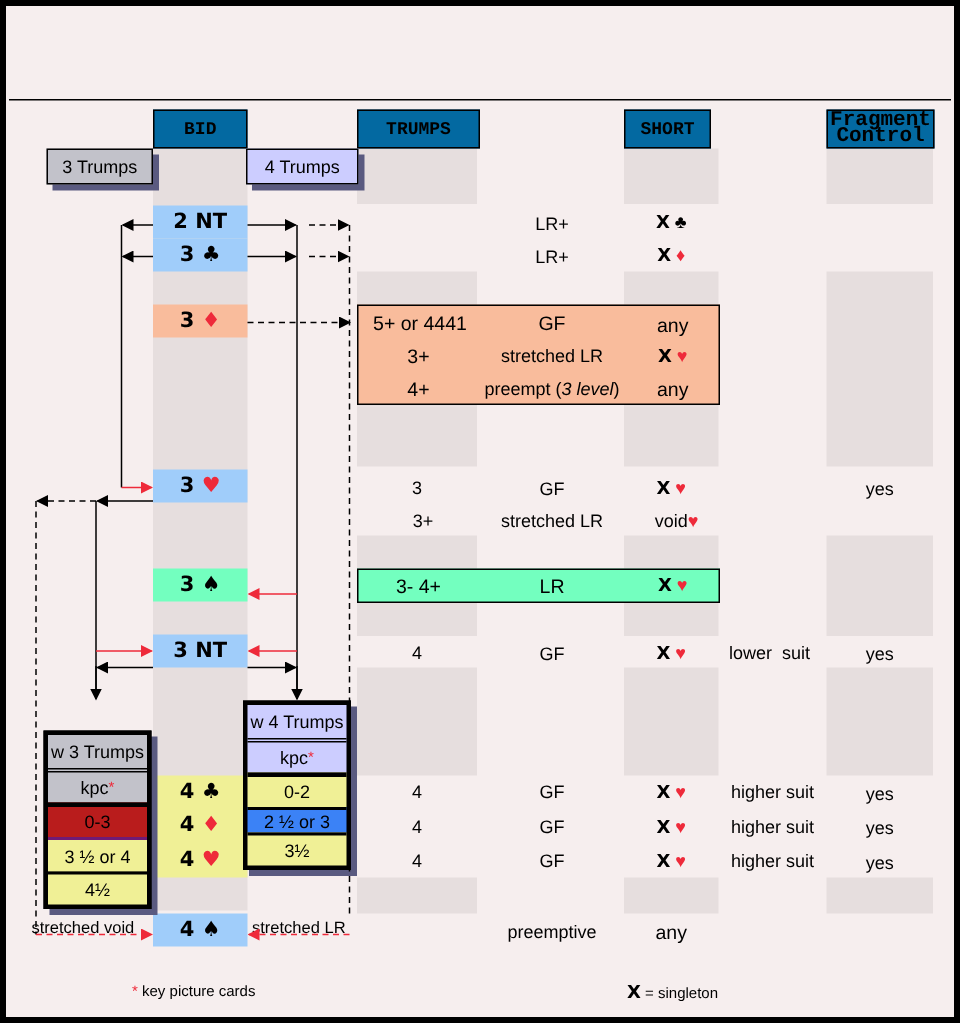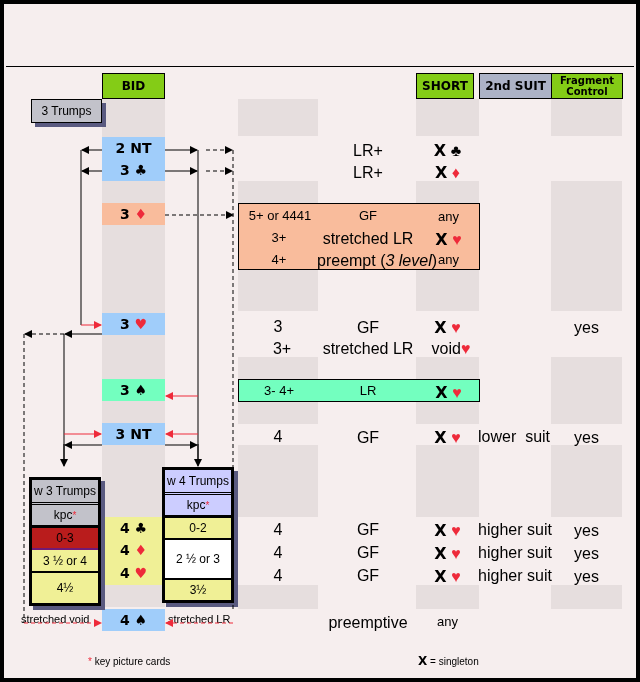--- a/index.html
+++ b/index.html
@@ -5,33 +5,33 @@
   html, body { margin:0; padding:0; }
   body { width:640px; height:682px; background:#000; position:relative; overflow:hidden;
          font-family:"Liberation Sans", sans-serif; }
   #page { position:absolute; left:4px; top:4px; width:632px; height:674px; background:#f6eeee; }
   .abs { position:absolute; }
   .title { position:absolute; left:0; top:12px; width:632px; text-align:center; font-size:27px; color:#141450; letter-spacing:0.5px; }
   .rule { position:absolute; left:2px; top:62px; width:628px; height:1px; background:#000; }
   .col-bg { position:absolute; background:#e6dede; }
   .hdr { position:absolute; top:69px; height:26px; border:1px solid #000; box-sizing:border-box;
          font-weight:bold; font-size:12px; display:flex; align-items:center; justify-content:center; text-align:center; font-family:"DejaVu Sans", sans-serif; }
-  .hdr.pink { background:#84cc16; }
+  .hdr.pink { background:#0369a1;font-family:Liberation Mono, monospace; }
   .hdr.blue { background:#acb2c6; }
-  .hdr.small { font-size:10px; line-height:11px; }
+  .hdr.small { font-size:14px; line-height:11px; }
   .tag { position:absolute; top:95px; height:24px; border:1px solid #000; box-sizing:border-box; font-size:12px;
          display:flex; align-items:center; justify-content:center; box-shadow:4px 4px 0 #5a5a80; }
   .bid { position:absolute; left:98px; width:63px; display:flex; align-items:center; justify-content:center;
          font-weight:bold; font-size:14px; font-family:"DejaVu Sans", sans-serif; }
   .blue-bid { background:#a0cdfa; }
   .orange-bid { background:#f9bc9c; }
   .green-bid { background:#73ffbf; }
   .suit-red { color:#ee2a3a; }
   .suit-blk { color:#000; }
-  .cell { position:absolute; font-size:16px; text-align:center; white-space:nowrap; }
+  .cell { position:absolute; font-size:12px; text-align:center; white-space:nowrap; }
   .x { font-weight:bold; font-family:"DejaVu Sans", sans-serif; }
   .box { position:absolute; border:1px solid #000; box-sizing:border-box; }
   .kpc-box { position:absolute; width:72px; border:3px solid #000; box-sizing:border-box; box-shadow:4px 4px 0 #5a5a80; background:#000; }
   .kpc-box .r { display:flex; align-items:center; justify-content:center; font-size:12px; box-sizing:border-box; }
   svg { position:absolute; left:0; top:0; }
 </style>
 </head>
 <body>
 
 <div id="page">
@@ -57,28 +57,29 @@
   <div class="col-bg" style="left:412px;top:441px;width:63px;height:72px;"></div>
   <div class="col-bg" style="left:547px;top:441px;width:71px;height:72px;"></div>
 
   <div class="col-bg" style="left:234px;top:581px;width:80px;height:24px;"></div>
   <div class="col-bg" style="left:412px;top:581px;width:63px;height:24px;"></div>
   <div class="col-bg" style="left:547px;top:581px;width:71px;height:24px;"></div>
 
   <div class="abs" style="left:98px;top:513px;width:63px;height:68px;background:#f0f096;"></div>
 
   <div class="hdr pink" style="left:98px;width:63px;">BID</div>
+  <div class="hdr pink" style="left:234px;width:82px;">TRUMPS</div>
   <div class="hdr pink" style="left:412px;width:58px;text-align:right;">SHORT</div>
-  <div class="hdr blue" style="left:475px;width:73px;">2nd SUIT</div>
   <div class="hdr pink small" style="left:547px;width:72px;flex-direction:column;">
     <span>Fragment</span>
     <span>Control</span>
   </div>
 
   <div class="tag" style="left:27px;width:71px;background:#c2c2ca;">3 Trumps</div>
+  <div class="tag" style="left:160px;width:75px;background:#cccdff;">4 Trumps</div>
 
   <div class="bid blue-bid" style="top:133px;height:22px;">
     <span>2 NT</span>
   </div>
   <div class="bid blue-bid" style="top:155px;height:22px;">
     <span>3</span>&nbsp;<span class="suit-blk">♣</span>
   </div>
   <div class="bid orange-bid" style="top:199px;height:22px;">
     <span>3</span>&nbsp;<span class="suit-red">♦</span>
   </div>
@@ -181,38 +182,38 @@
   <div class="cell" style="left:315px;width:98px;top:563px;">GF</div>
   <div class="cell" style="left:412px;width:63px;top:563px;">
     <span class="x">X</span> <span class="suit-red">♥</span>
   </div>
   <div class="cell" style="left:474px;width:74px;top:563px;">higher suit</div>
   <div class="cell" style="left:547px;width:71px;top:564px;">yes</div>
 
   <div class="cell" style="left:315px;width:98px;top:610px;">preemptive</div>
   <div class="cell" style="left:412px;width:63px;top:610px;font-size:13px;">any</div>
 
-  <div class="kpc-box" style="left:25px;top:473px;">
+  <div class="kpc-box" style="left:25px;top:483px;">
     <div class="r" style="height:22px;background:#c2c2ca;">w 3 Trumps</div>
     <div class="r" style="height:23px;background:#c2c2ca;border-top:3px double #000;">
       <span>kpc</span>
         <sup class="suit-red">*</sup>
     </div>
     <div class="r" style="height:23px;background:#b91c1c;border-top:3px solid #000;">0-3</div>
     <div class="r" style="height:23px;background:#f0f096;border-top:2px solid #701a75;">3 ½ or 4</div>
-    <div class="r" style="height:32px;background:#f0f096;border-top:2px solid #000;">4½</div>
+    <div class="r" style="height:22px;background:#f0f096;border-top:2px solid #000;">4½</div>
   </div>
   <div class="kpc-box" style="left:158px;top:463px;">
     <div class="r" style="height:22px;background:#cccdff;">w 4 Trumps</div>
     <div class="r" style="height:23px;background:#cccdff;border-top:3px double #000;">
       <span>kpc</span>
         <sup class="suit-red">*</sup>
     </div>
     <div class="r" style="height:23px;background:#f0f096;border-top:3px solid #000;">0-2</div>
-    <div class="r" style="height:40px;background:#ffffff;border-top:2px solid #000;">2 ½ or 3</div>
+    <div class="r" style="height:17px;background:#3b82f6;border-top:2px solid #000;">2 ½ or 3</div>
     <div class="r" style="height:22px;background:#f0f096;border-top:2px solid #000;">3½</div>
   </div>
 
   <div class="cell" style="left:17px;top:609px;font-size:11px;text-align:left;">stretched void</div>
   <div class="cell" style="left:164px;top:609px;font-size:11px;text-align:left;">stretched LR</div>
 
   <svg width="632" height="674">
     <defs>
       <marker id="ab" markerWidth="8" markerHeight="8" refX="7" refY="4" orient="auto" markerUnits="userSpaceOnUse">
         <path d="M0,0 L8,4 L0,8 z" fill="#000"></path>

